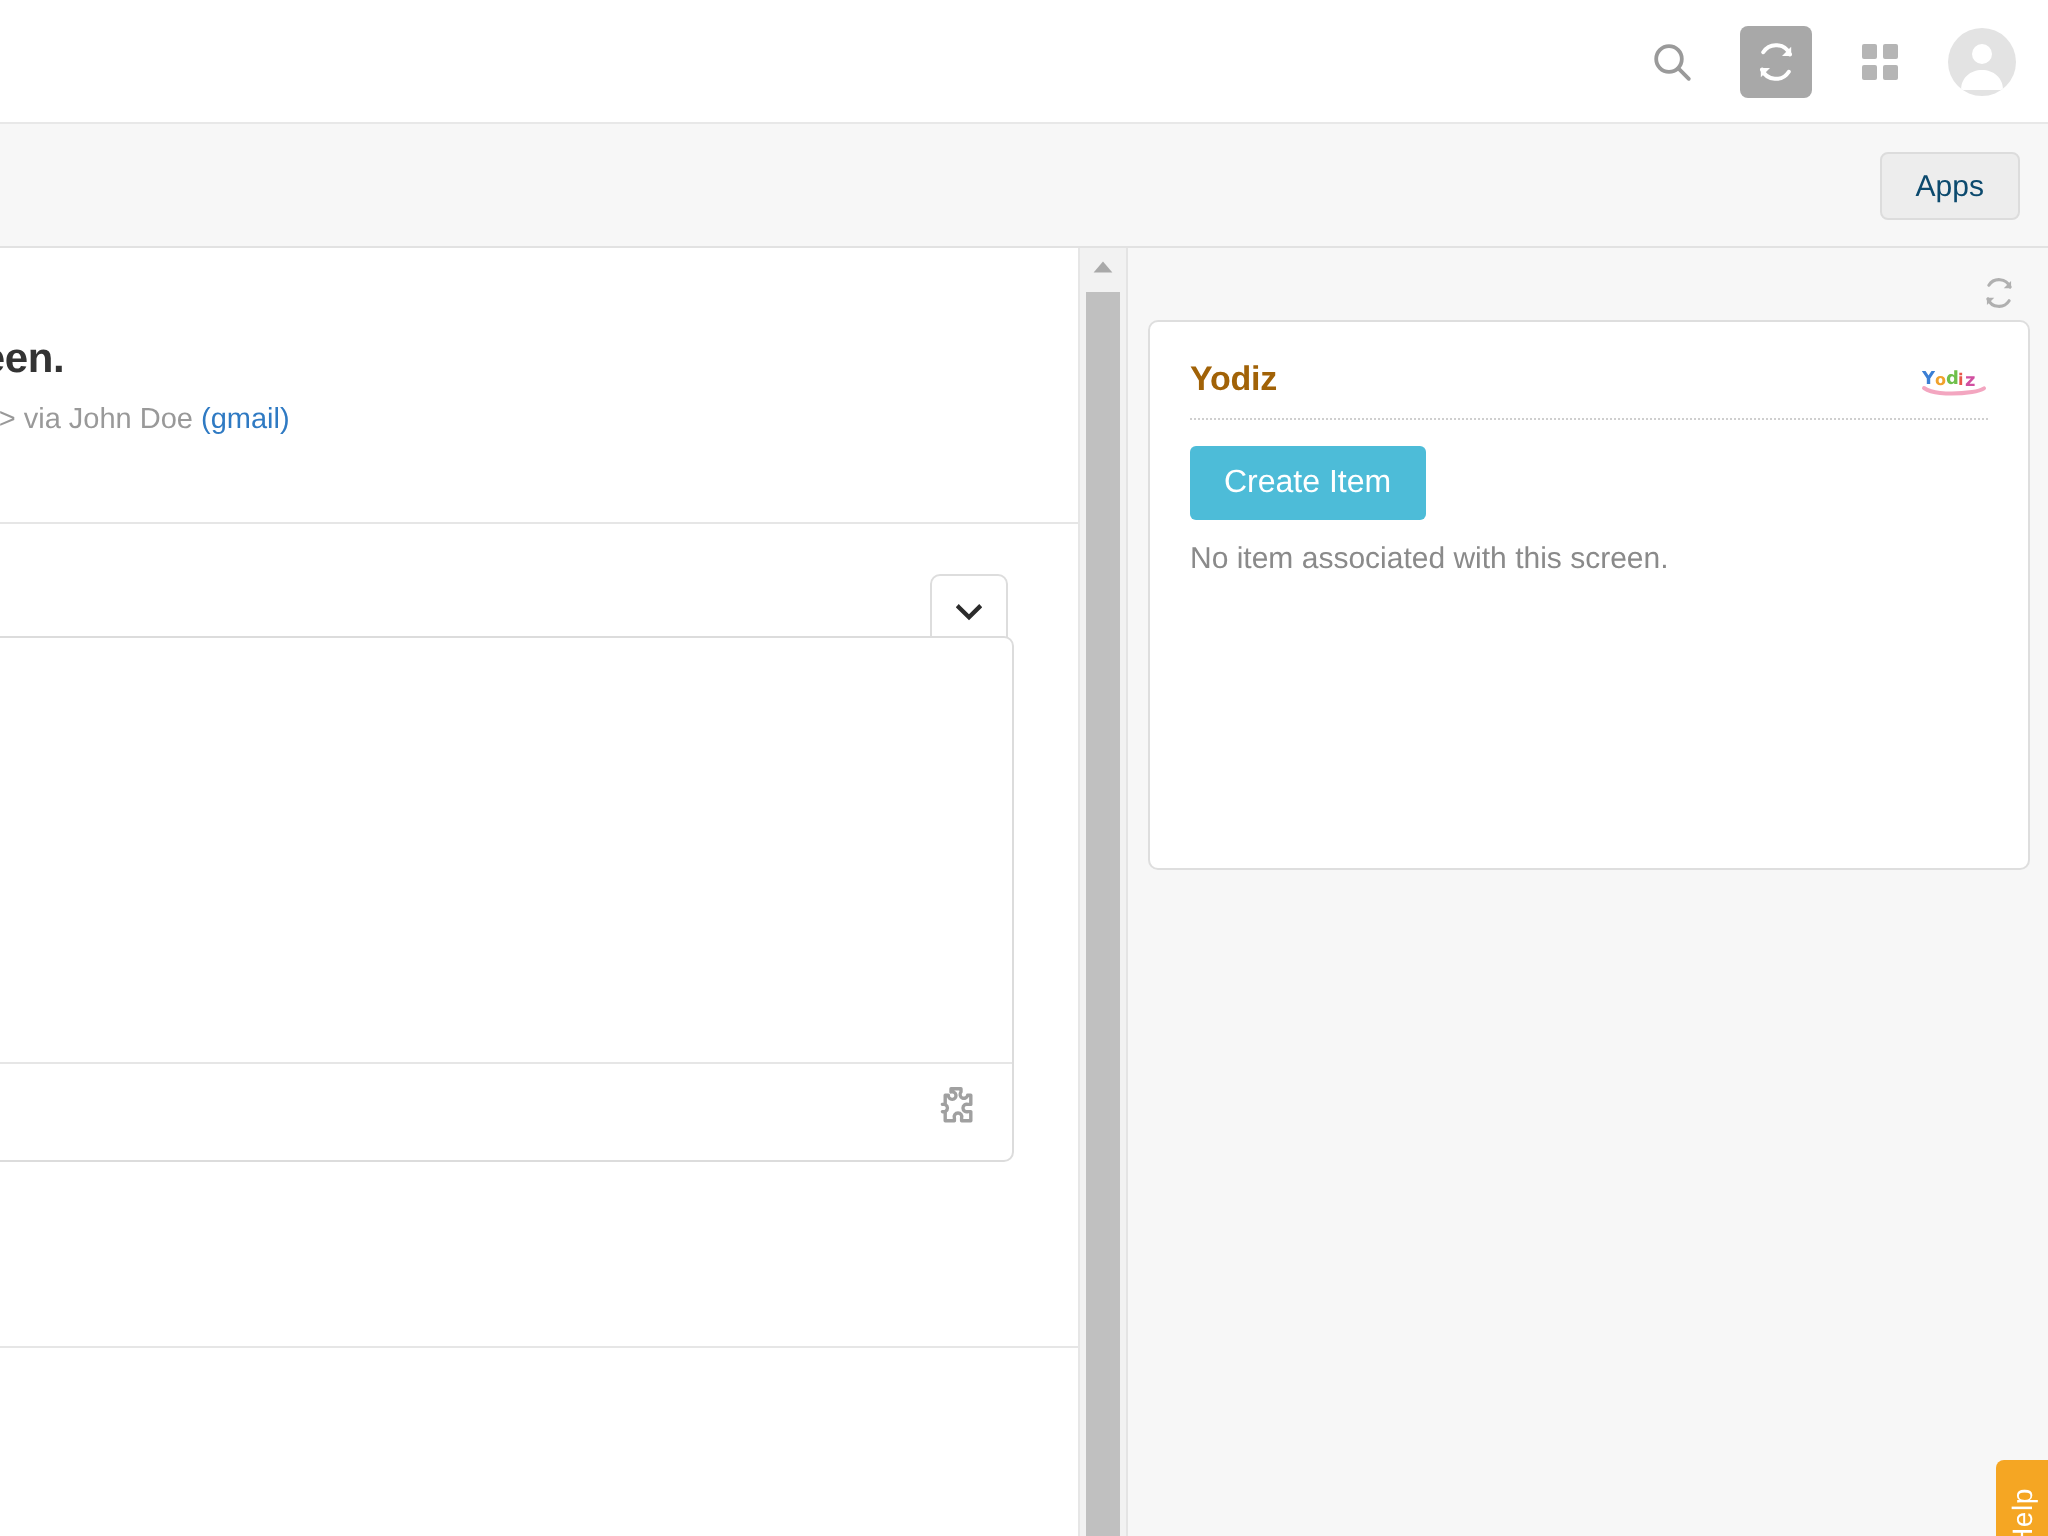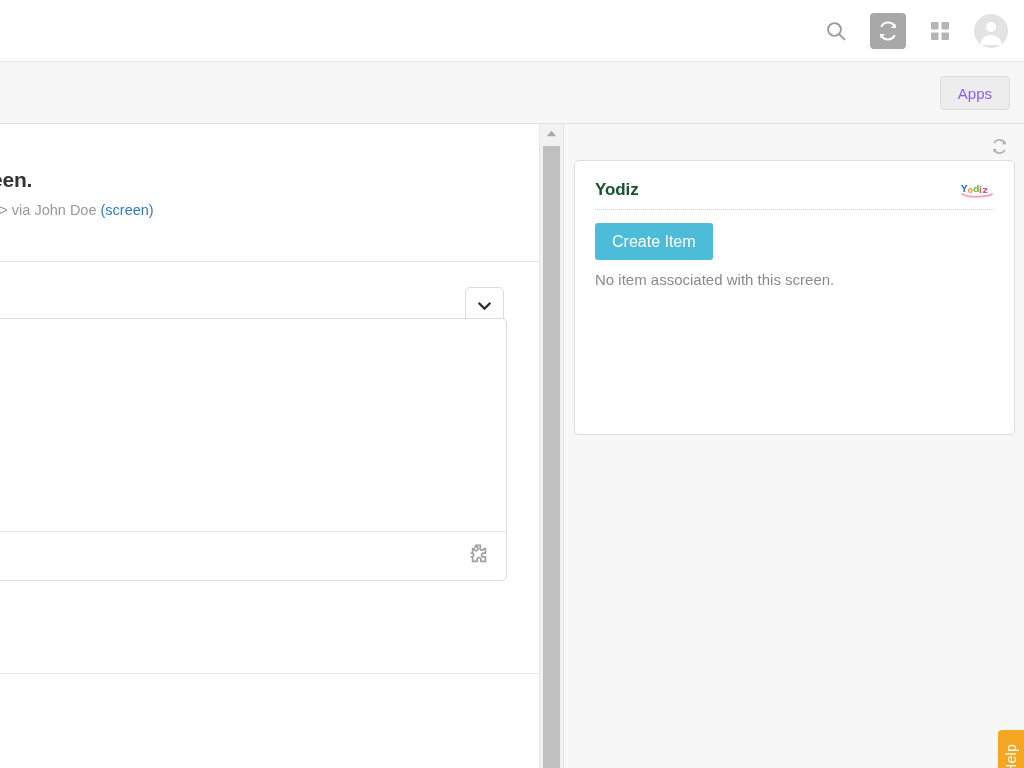--- a/index.html
+++ b/index.html
@@ -47,21 +47,21 @@
     border-bottom: 1px solid #e2e2e2;
   }
   #apps-button {
     position: absolute; right: 14px; top: 14px;
     height: 34px;
     padding: 0 17px;
     display: flex; align-items: center;
     background: #ededed;
     border: 1px solid #dcdcdc;
     border-radius: 4px;
-    color: #8b5cf6;
+    color: #0c4a6e;
     font-size: 15px;
     cursor: pointer;
   }
 
   
   #main {
     position: absolute; left: 0; top: 124px;
     width: 1024px; height: 644px;
   }
 
@@ -169,21 +169,21 @@
     width: 441px; height: 275px;
     background: #ffffff;
     border: 1px solid #dedede;
     border-radius: 5px;
   }
   #app-card-head {
     position: absolute; left: 20px; right: 20px; top: 19px;
     height: 32px;
   }
   #app-title {
-    font-size: 17px; font-weight: bold; color: #14532d;
+    font-size: 17px; font-weight: bold; color: #a16207;
     letter-spacing: -0.1px;
   }
   #app-logo {
     position: absolute; right: 0; top: 2px;
     width: 34px; height: 18px;
     display: block;
   }
   #app-card-sep {
     position: absolute; left: 20px; right: 20px; top: 48px;
     height: 0;
@@ -266,21 +266,21 @@
 <div id="subheader">
   <div id="apps-button">Apps</div>
 </div>
 
 <div id="main">
 
   <div id="left-pane">
 
     <div id="ticket-header">
       <div id="ticket-subject">nain screen.</div>
-      <div id="ticket-requester"><span>vey@gmail.com&gt; via John Doe </span><span class="change-link">(screen)</span></div>
+      <div id="ticket-requester"><span>vey@gmail.com&gt; via John Doe </span><span class="change-link">(gmail)</span></div>
     </div>
 
     <div id="ticket-collapse">
       <svg width="13" height="9" viewBox="0 0 13 9">
         <path d="M1.4 1.6 6.5 6.6 11.6 1.6" stroke="#2b2b2b" stroke-width="2.2" fill="none" stroke-linecap="square"></path>
       </svg>
     </div>
 
     <div id="compose-box">
       <div id="compose-text"></div>

